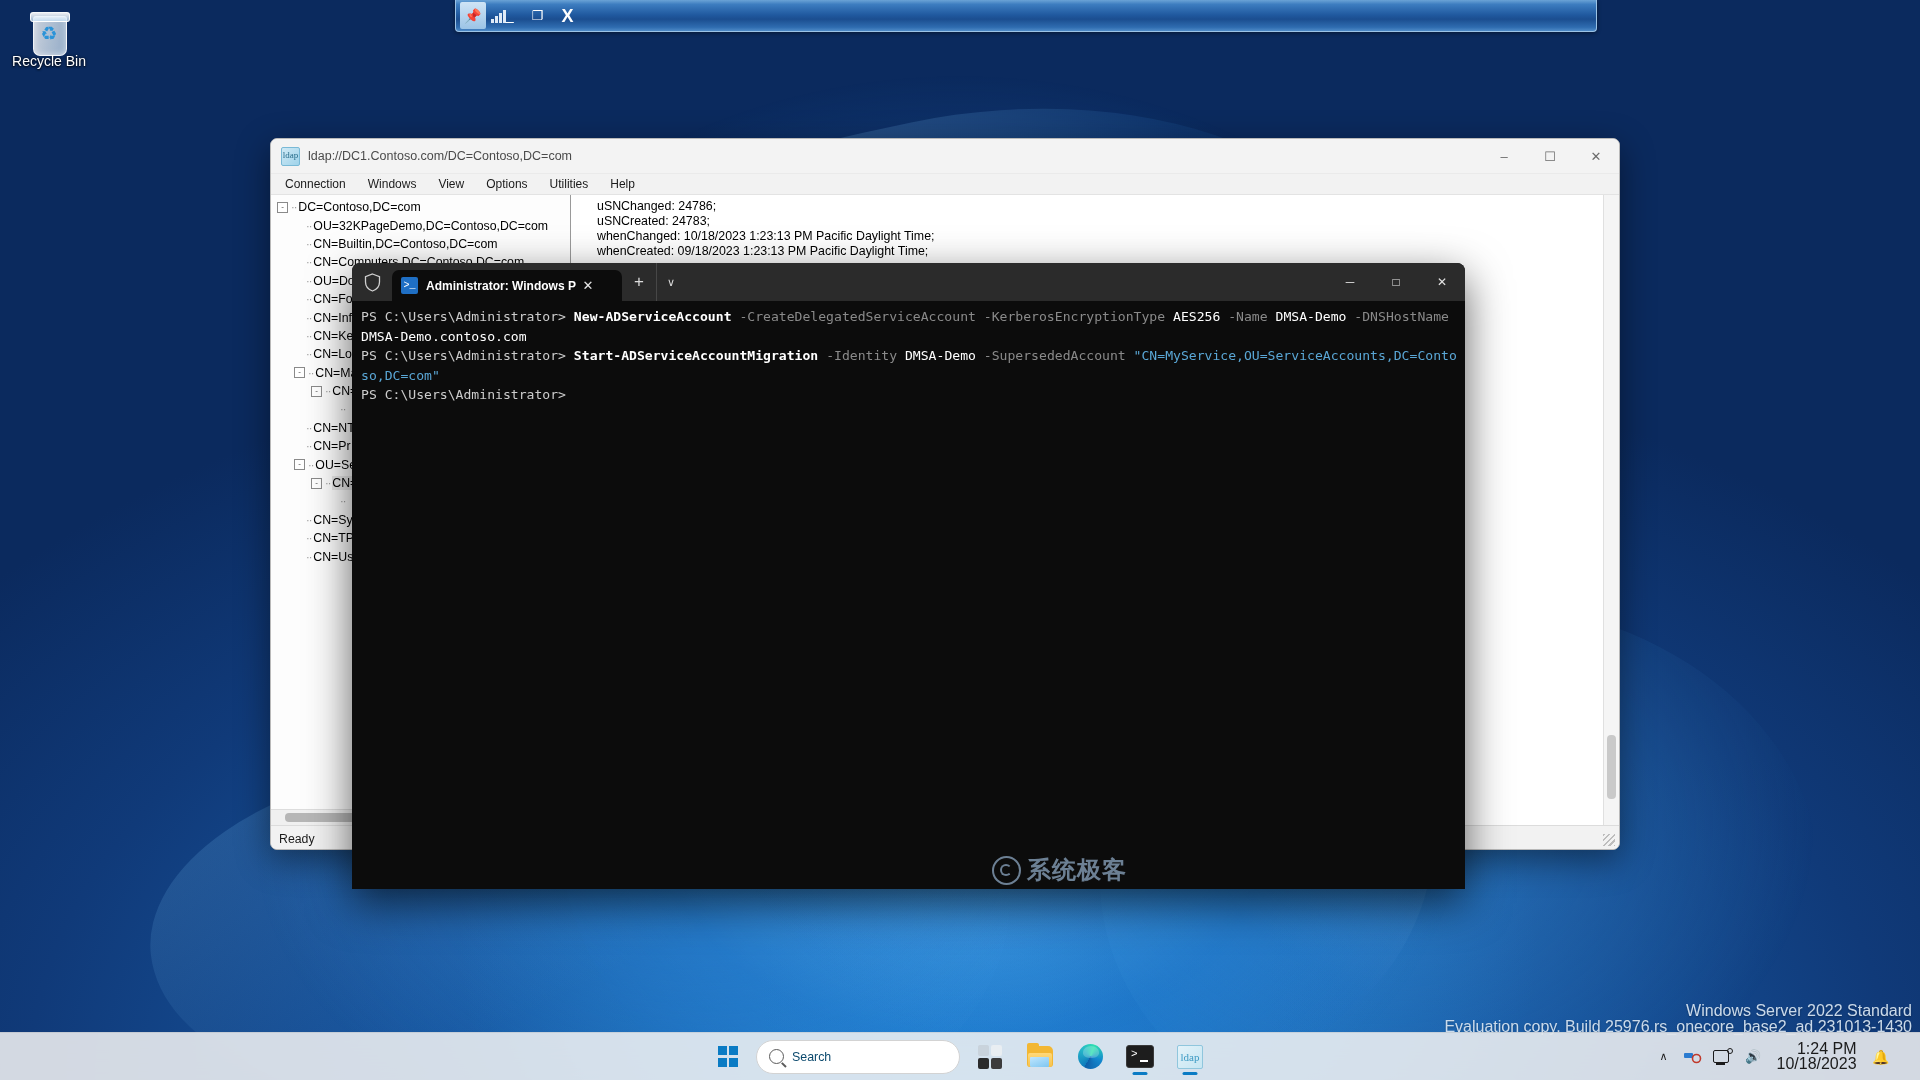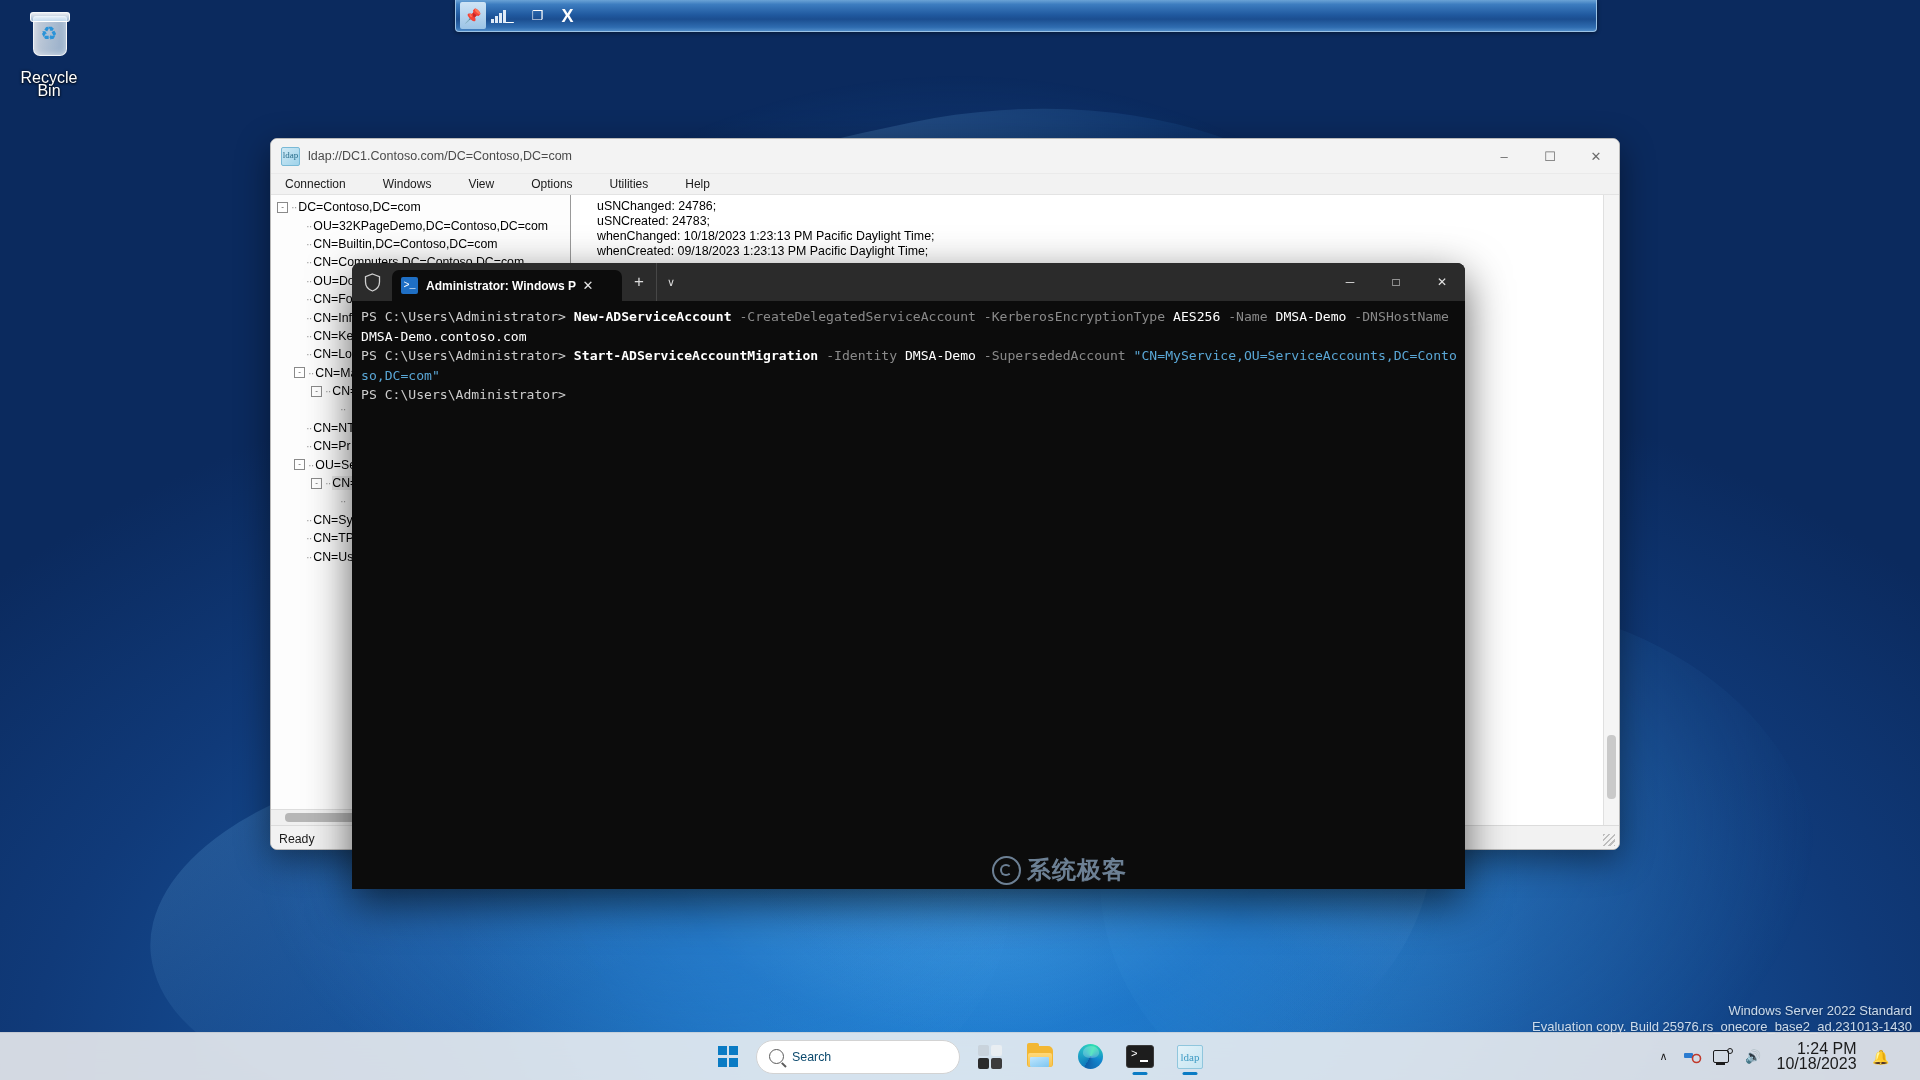--- a/index.html
+++ b/index.html
@@ -45,21 +45,21 @@
   #recycle-bin .rb-lid{
     position:absolute;left:1px;top:2px;width:38px;height:8px;
     background:linear-gradient(180deg,rgba(255,255,255,.92),rgba(200,225,245,.75));
     border:1px solid rgba(255,255,255,.9);border-radius:3px;
   }
   #recycle-bin .rb-tri{
     position:absolute;left:10px;top:14px;width:20px;height:20px;color:#2a93d8;
     font-size:19px;line-height:20px;
   }
   #recycle-bin .rb-label{
-    margin-top:17px;color:#fff;font-size:16px;line-height:13px;
+    margin-top:1px;color:#fff;font-size:14px;line-height:13px;
     text-shadow:0 1px 2px rgba(0,0,0,.85),0 0 3px rgba(0,0,0,.7);
   }
 
   
   #rdp-bar{
     position:absolute;left:455px;top:0;width:1140px;height:31px;
     background:linear-gradient(180deg,#6ba3d6 0%,#3d7dc0 14%,#20599f 48%,#1b4e90 62%,#2f6cb0 88%,#4f8bc8 100%);
     border:1px solid #9cc3e6;border-top:none;border-radius:0 0 4px 4px;
     box-shadow:0 1px 4px rgba(0,0,0,.45);
     display:flex;align-items:center;
@@ -104,21 +104,21 @@
     font-size:9px;color:#2a6e8c;line-height:15px;text-align:center;font-family:"Liberation Serif",serif;
   }
   #ldp-title{flex:1;font-size:12.5px;color:#4a4a4a;}
   #ldp-ctrls{display:flex;height:34px;}
   #ldp-ctrls div{
     width:46px;height:34px;display:flex;align-items:center;justify-content:center;
     font-size:13px;color:#6b6b6b;
   }
   #ldp-menubar{
     height:20px;background:#f2f2f2;display:flex;align-items:center;
-    padding-left:5px;gap:19px;border-bottom:1px solid #e3e3e3;
+    padding-left:5px;gap:4px;border-bottom:1px solid #e3e3e3;
   }
   #ldp-menubar span{font-size:12px;color:#1b1b1b;padding:2px 9px;cursor:default;}
   #ldp-body{display:flex;height:630px;background:#fff;}
   #ldp-tree{
     width:293px;background:#fdfdfd;border-right:1px solid #9a9a9a;
     padding:3px 0 0 6px;position:relative;overflow:hidden;
     font-size:12.3px;color:#000;
   }
   .tnode{display:flex;align-items:center;height:18.4px;white-space:nowrap;cursor:default;}
   .tnode .exp{
@@ -201,21 +201,21 @@
     margin-right:6px;position:relative;
   }
   #term-watermark .wm-logo:after{
     content:"";position:absolute;left:6px;top:6px;width:8px;height:8px;
     border:2.5px solid #a8c7e8;border-radius:50%;border-right-color:transparent;
   }
 
   
   #eval-watermark{
     position:absolute;right:8px;bottom:46px;text-align:right;
-    color:#d4e2f0;font-size:13px;line-height:15.5px;
+    color:#d4e2f0;font-size:16px;line-height:15.5px;
     text-shadow:0 1px 2px rgba(0,0,0,.35);opacity:.95;margin-left:36px;
   }
 
   
   #taskbar{
     position:absolute;left:0;bottom:0;width:1920px;height:47px;
     background:rgba(243,243,243,0.86);backdrop-filter:blur(12px);
     border-top:1px solid rgba(0,0,0,.07);
     display:flex;align-items:center;
   }

